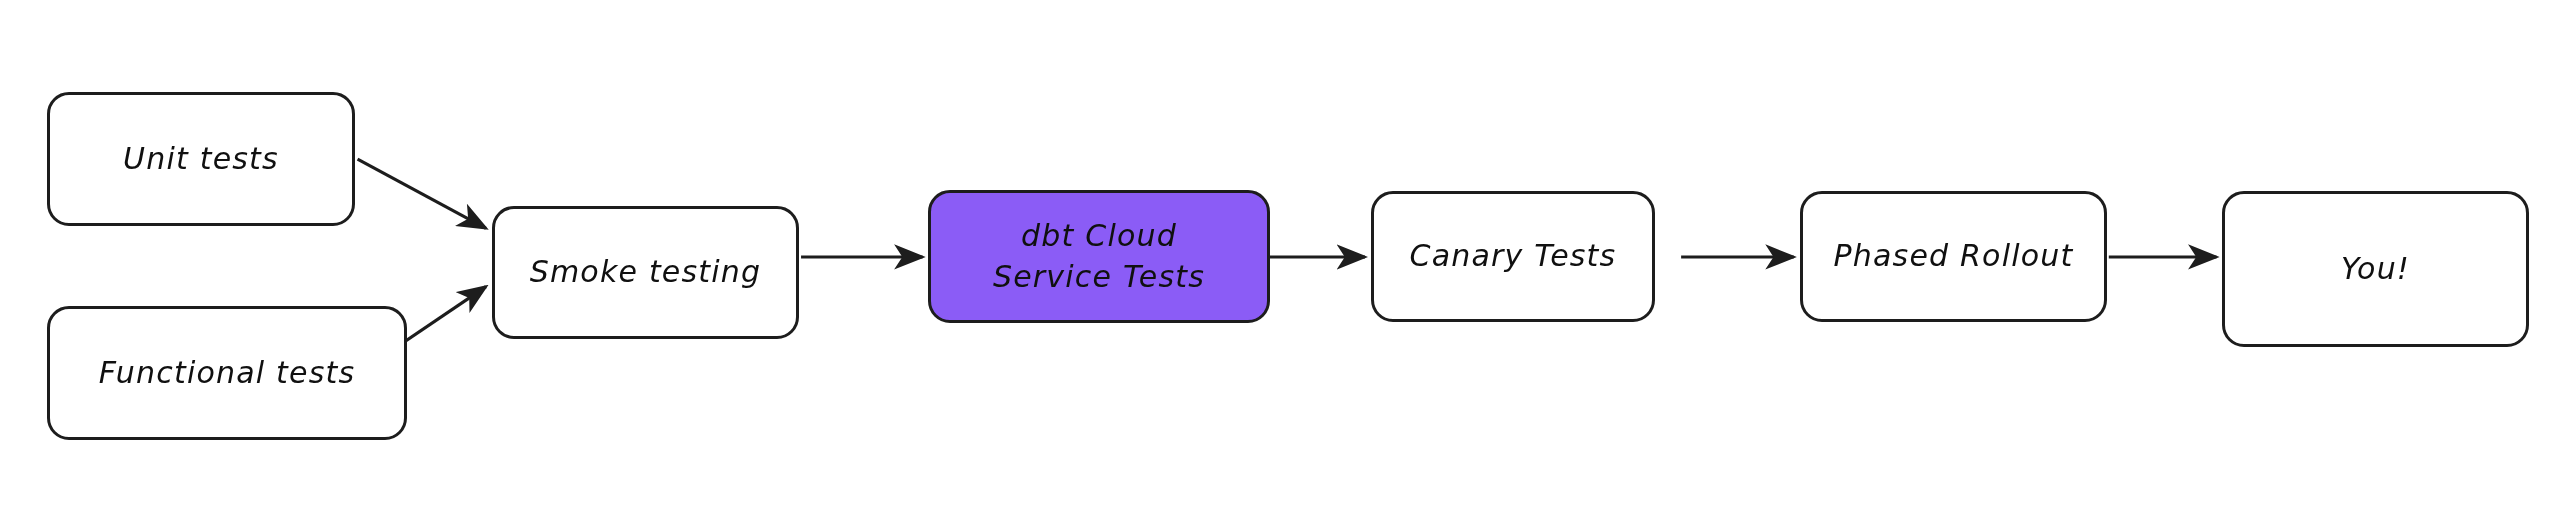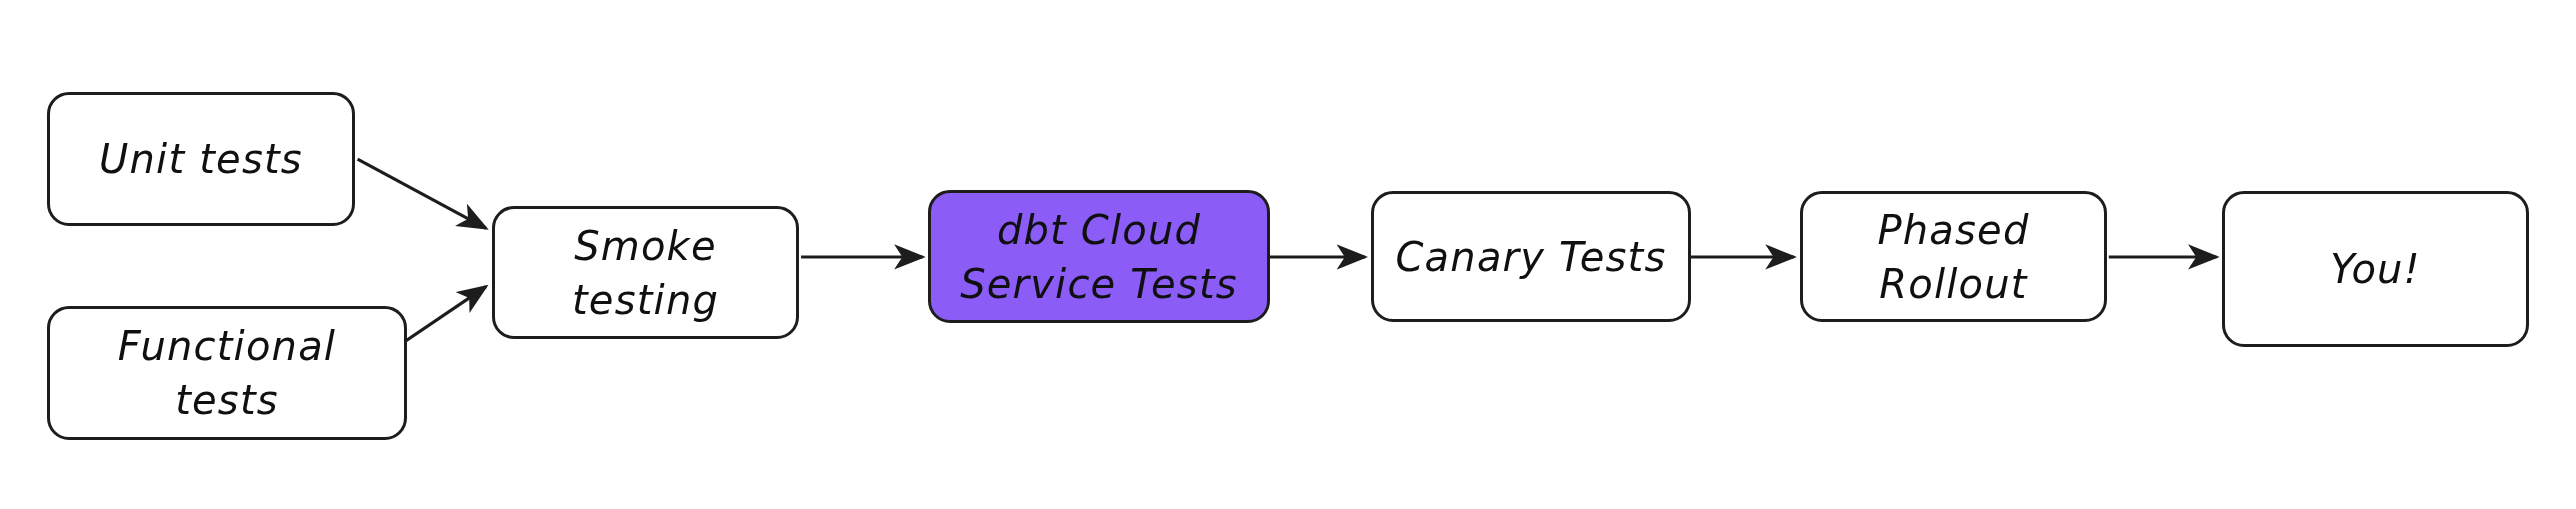--- a/index.html
+++ b/index.html
@@ -34,21 +34,21 @@
     background: #ffffff;
     border: 3px solid #1d1d1d;
     border-radius: 22px;
     display: flex;
     align-items: center;
     justify-content: center;
     text-align: center;
   }
   .node-label {
     font-family: "DejaVu Sans", sans-serif;
-    font-size: 40px;
+    font-size: 30px;
     font-weight: 400;
     font-style: italic;
     color: #101010;
     letter-spacing: 1.2px;
     line-height: 1.35;
     white-space: pre-line;
     padding: 0 14px;
   }
 </style>
 </head>
@@ -82,21 +82,21 @@
 
   <div class="node" style="left: 492px; top: 190px; width: 307px; height: 133px; background: rgb(255, 255, 255); border-color: rgb(29, 29, 29); margin-top: 16px;">
     <span class="node-label" style="color: rgb(16, 16, 16);">Smoke testing</span>
   </div>
 
   <div class="node" style="left: 928px; top: 190px; width: 342px; height: 133px; background: #8b5cf6; border-color: rgb(29, 29, 29);">
     <span class="node-label" style="color: rgb(16, 16, 16);">dbt Cloud
 Service Tests</span>
   </div>
 
-  <div class="node" style="left: 1371px; top: 191px; width: 320px; height: 131px; background: rgb(255, 255, 255); border-color: rgb(29, 29, 29);">
+  <div class="node" style="left: 1371px; top: 191px; width: 284px; height: 131px; background: rgb(255, 255, 255); border-color: rgb(29, 29, 29);">
     <span class="node-label" style="color: rgb(16, 16, 16);">Canary Tests</span>
   </div>
 
   <div class="node" style="left: 1800px; top: 191px; width: 307px; height: 131px; background: rgb(255, 255, 255); border-color: rgb(29, 29, 29);">
     <span class="node-label" style="color: rgb(16, 16, 16);">Phased Rollout</span>
   </div>
 
   <div class="node" style="left: 2222px; top: 191px; width: 307px; height: 156px; background: rgb(255, 255, 255); border-color: rgb(29, 29, 29);">
     <span class="node-label" style="color: rgb(16, 16, 16);">You!</span>
   </div>

